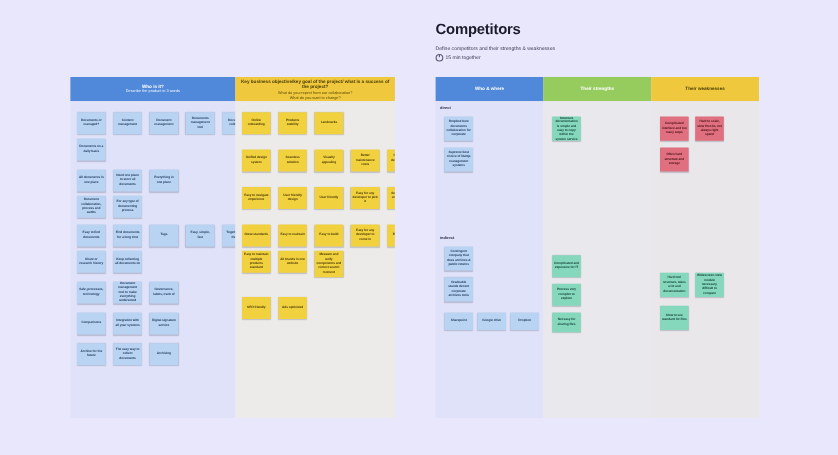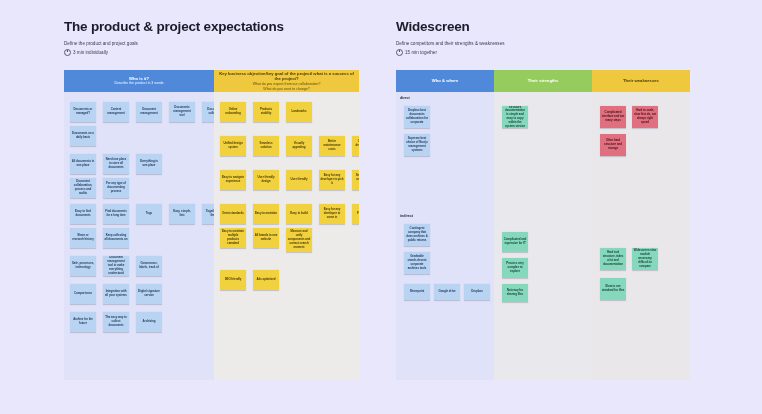--- a/index.html
+++ b/index.html
@@ -65,28 +65,20 @@
   .n-green{background:#86d8bd;color:#16443a;}
   .n-red{background:#e0707f;color:#4a1118;}
 
   .sec-label{position:absolute;font-size:3.6px;font-weight:bold;color:#2a2a42;}
 </style>
 </head>
 <body>
 
 <div class="board">
 
-  <div class="panel left">
-    <h2 class="panel-title">The product &amp; project expectations</h2>
-    <p class="panel-sub">Define the product and project goals</p>
-    <div class="panel-timer">
-      <span class="timer-ico"></span>
-      <span>3 min individually</span>
-    </div>
-  </div>
 
   <div class="canvas left">
     <div class="col" style="width:150px">
       <div class="col-head hd-blue">
         <span class="h1">Who is it?</span>
         <span class="h2">Describe the product in 3 words</span>
       </div>
       <div class="col-body bd-lav" id="body-l0">
           <div class="note n-blue" style="left: 6px; top: 10px; width: 26px; height: 20px;">Documents or managed?</div>
           <div class="note n-blue" style="left: 39px; top: 10px; width: 26px; height: 20px;">Content management</div>
@@ -145,21 +137,21 @@
           <div class="note n-yellow" style="left: 6px; top: 136px; width: 26px; height: 20px;">Easy to maintain multiple products standard</div>
           <div class="note n-yellow" style="left: 39px; top: 136px; width: 26px; height: 20px;">All brands in one website</div>
           <div class="note n-yellow" style="left: 72px; top: 136px; width: 26px; height: 24px;">Measure and unify components and correct search moment</div>
           <div class="note n-yellow" style="left: 6px; top: 178px; width: 26px; height: 20px;">SEO friendly</div>
           <div class="note n-yellow" style="left: 39px; top: 178px; width: 26px; height: 20px;">Ads optimized</div>
         </div>
     </div>
   </div>
 
   <div class="panel right">
-    <h2 class="panel-title">Widescreen</h2>
+    <h2 class="panel-title">Competitors</h2>
     <p class="panel-sub">Define competitors and their strengths &amp; weaknesses</p>
     <div class="panel-timer">
       <span class="timer-ico"></span>
       <span>15 min together</span>
     </div>
   </div>
 
   <div class="canvas right">
     <div class="col" style="width:98px">
       <div class="col-head hd-blue">

